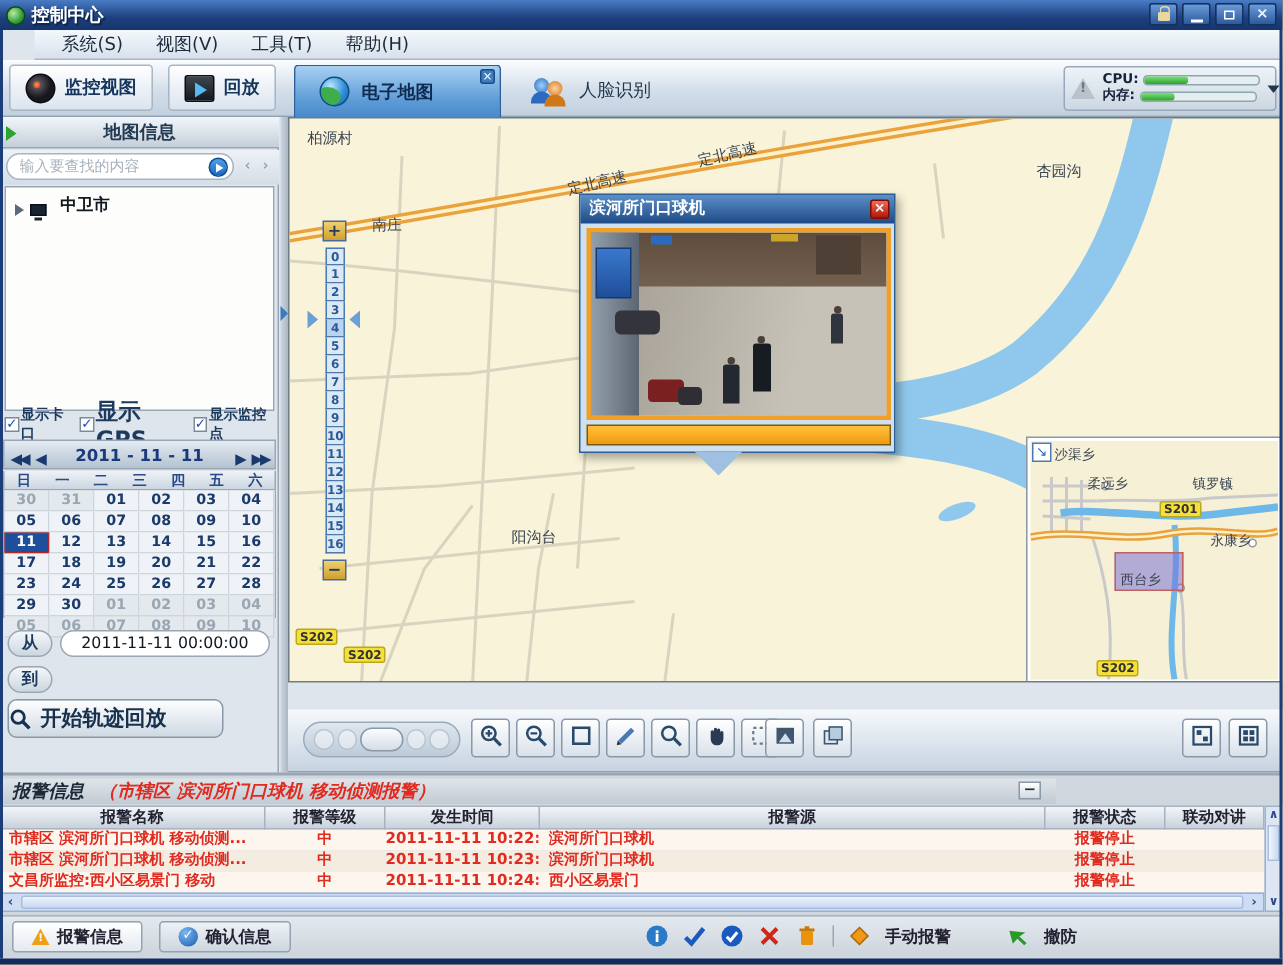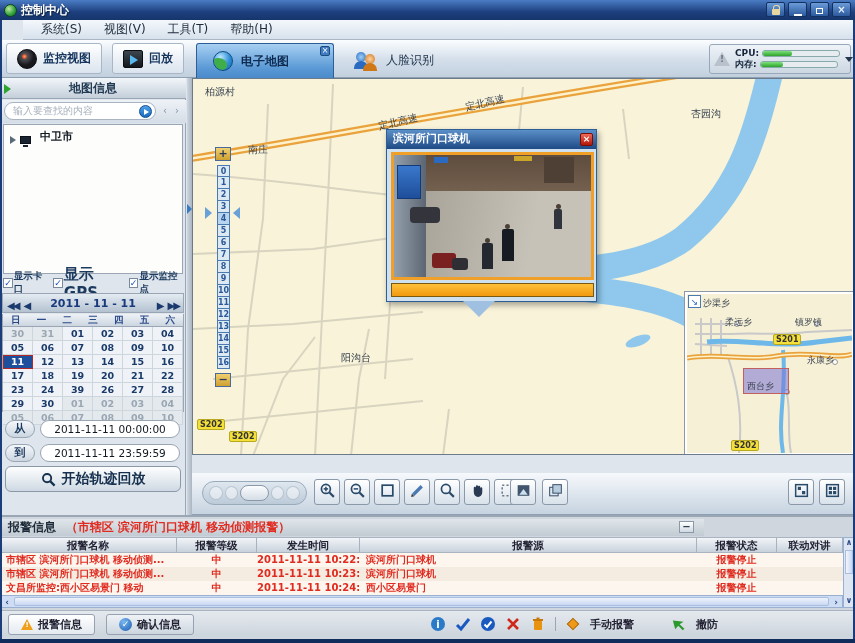--- a/index.html
+++ b/index.html
@@ -70,21 +70,21 @@
   #calnav .arr{font-size:10px;color:#1a3a6e;font-weight:bold;letter-spacing:-2px;}
   #calnav .ttl{font-size:11px;font-weight:bold;color:#1a3a7e;}
   #caldays{left:2px;top:236px;width:182px;height:13px;display:flex;background:linear-gradient(#eef2f6,#ccd6e0);border:1px solid #9aa6b4;border-top:none;}
   #caldays span{width:26px;text-align:center;font-size:9.5px;font-weight:bold;color:#2a4a8a;}
   #calgrid{left:2px;top:249px;width:182px;height:85px;border:1px solid #9aa6b4;border-top:none;background:#e8edf2;display:grid;grid-template-columns:repeat(6,1fr);}
   .cal-cell{border-right:1px solid #cdd5dd;border-bottom:1px solid #cdd5dd;font-size:9.5px;font-weight:bold;color:#1a3a6a;text-align:center;line-height:13px;background:#eff3f7;}
   .cal-cell.m{color:#9aa6b2;background:#e4e9ee;}
   .cal-cell.s{background:#1e4f9c;color:#fff;outline:1px solid #b02828;outline-offset:-1px;}
   .pill-lab{width:30px;height:18px;border:1px solid #9aa6b4;border-radius:9px;background:linear-gradient(#f4f7fa,#ccd6e0);font-size:11px;font-weight:bold;color:#1c3a5e;text-align:center;line-height:16px;}
   .dtinput{width:140px;height:18px;border:1px solid #9aa6b4;border-radius:9px;background:#fff;font-size:10.5px;font-weight:normal;color:#101820;text-align:center;line-height:16px;}
-  #playbtn{left:5px;top:388px;width:176px;height:26px;border:1px solid #8a98a8;border-radius:6px;background:linear-gradient(#fdfefe,#cfd9e3);display:flex;align-items:center;justify-content:center;gap:6px;}
+  #playbtn{left:5px;top:388px;width:144px;height:26px;border:1px solid #8a98a8;border-radius:6px;background:linear-gradient(#fdfefe,#cfd9e3);display:flex;align-items:center;justify-content:flex-start;gap:6px;}
   #playbtn .lab{font-size:14px;font-weight:bold;color:#16304e;}
   
   #splitter{left:187px;top:78px;width:5px;height:437px;background:linear-gradient(90deg,#cfd7e0,#aab6c2);}
   #splitter .h{position:absolute;left:0;top:126px;width:0;height:0;border-left:5px solid #3a7ac0;border-top:5px solid transparent;border-bottom:5px solid transparent;}
   
   #maparea{left:192px;top:78px;width:663px;height:377px;background:#f8f3d9;border:1px solid #6b7b8c;overflow:hidden;}
   .maplab{position:absolute;font-size:10px;color:#3a4450;white-space:nowrap;}
   .badge{position:absolute;background:#f5e03a;border:1px solid #b8a820;border-radius:2px;font-size:8px;font-weight:bold;color:#333;padding:0 2px;line-height:9px;}
   #scalebar{position:absolute;left:563px;top:369px;width:92px;height:3px;background:#111;}
   #scalelab{position:absolute;font-size:10px;font-weight:bold;color:#d02020;}
@@ -121,21 +121,21 @@
   #statusbar{left:192px;top:455px;width:663px;height:18px;background:linear-gradient(#eef2f6,#cfd9e2);border-bottom:1px solid #9aa6b4;display:flex;align-items:center;font-size:10.5px;color:#1a2a3c;font-weight:bold;}
   
   #maptools{left:192px;top:473px;width:663px;height:42px;background:linear-gradient(#f6f9fc,#c6d3e0);border-bottom:1px solid #8fa0b2;}
   #slider{position:absolute;left:10px;top:8px;width:105px;height:24px;border-radius:12px;background:linear-gradient(#dfe7ef,#bccad8);border:1px solid #9ab;display:flex;align-items:center;padding:0 6px;gap:2px;}
   #slider .dot{width:14px;height:14px;border-radius:50%;background:rgba(255,255,255,.45);border:1px solid rgba(140,160,180,.5);}
   #slider .thumb{width:30px;height:16px;border-radius:8px;background:linear-gradient(#fcfdfe,#d4dde6);border:1px solid #8a98a8;}
   .mtbtn{position:absolute;top:6px;width:26px;height:26px;border:1px solid #8a98a8;border-radius:3px;background:linear-gradient(#ffffff,#d8e1ea);display:flex;align-items:center;justify-content:center;}
   .mtbtn svg{width:17px;height:17px;}
   
   #alarmpanel{left:0;top:515px;width:855px;height:124px;background:#cfd6dd;border-top:2px solid #9aa6b4;}
-  #alarmhead{position:absolute;left:0;top:2px;width:704px;height:17px;background:linear-gradient(#dfe5ea,#c2cbd3);font-size:12px;line-height:16px;padding-left:8px;}
+  #alarmhead{position:absolute;left:0;top:2px;width:704px;height:17px;background:linear-gradient(#dfe5ea,#c2cbd3);font-size:12px;line-height:16px;padding-left:8px;font-style:italic;}
   #alarmhead .t1{font-weight:bold;color:#1c2a38;}
   #alarmhead .t2{font-weight:bold;color:#e02b20;margin-left:6px;}
   #collapsebtn{position:absolute;right:10px;top:2px;width:15px;height:12px;background:linear-gradient(#fff,#d0d9e2);border:1px solid #8a98a8;font-size:10px;line-height:9px;text-align:center;color:#234;font-weight:bold;}
   #thead{position:absolute;left:0;top:20px;width:843px;height:16px;background:linear-gradient(#f2f5f8,#c8d2dc);border-top:1px solid #aab4c0;border-bottom:1px solid #aab4c0;display:flex;}
   .thcell{height:16px;font-size:10.5px;font-weight:bold;color:#223;text-align:center;line-height:15px;border-right:1px solid #a8b2be;overflow:hidden;white-space:nowrap;}
   #tbody{position:absolute;left:0;top:36px;width:843px;height:42px;overflow:hidden;}
   .trow{display:flex;height:14px;}
   .trow:nth-child(odd){background:#fdf6ee;}
   .trow:nth-child(even){background:#f5ece1;}
   .tdcell{font-size:10px;font-weight:bold;color:#e02b20;line-height:14px;overflow:hidden;white-space:nowrap;border-right:1px solid transparent;}
@@ -292,21 +292,21 @@
         <span class="cal-cell">15</span>
         <span class="cal-cell">16</span>
         <span class="cal-cell">17</span>
         <span class="cal-cell">18</span>
         <span class="cal-cell">19</span>
         <span class="cal-cell">20</span>
         <span class="cal-cell">21</span>
         <span class="cal-cell">22</span>
         <span class="cal-cell">23</span>
         <span class="cal-cell">24</span>
-        <span class="cal-cell">39</span>
+        <span class="cal-cell">25</span>
         <span class="cal-cell">26</span>
         <span class="cal-cell">27</span>
         <span class="cal-cell">28</span>
         <span class="cal-cell">29</span>
         <span class="cal-cell">30</span>
         <span class="cal-cell m">01</span>
         <span class="cal-cell m">02</span>
         <span class="cal-cell m">03</span>
         <span class="cal-cell m">04</span>
         <span class="cal-cell m">05</span>
@@ -315,21 +315,20 @@
         <span class="cal-cell m">08</span>
         <span class="cal-cell m">09</span>
         <span class="cal-cell m">10</span>
       </div>
     <div class="abs" style="left:5px;top:342px;display:flex;gap:5px;align-items:center;">
       <span class="pill-lab">从</span>
       <span class="dtinput">2011-11-11 00:00:00</span>
     </div>
     <div class="abs" style="left:5px;top:366px;display:flex;gap:5px;align-items:center;">
       <span class="pill-lab">到</span>
-      <span class="dtinput">2011-11-11 23:59:59</span>
     </div>
     <div id="playbtn" class="abs">
       <svg width="15" height="15" viewBox="0 0 16 16">
           <circle cx="6.5" cy="6.5" r="4.4" fill="none" stroke="#16304e" stroke-width="2"></circle>
           <line x1="10" y1="10" x2="14.5" y2="14.5" stroke="#16304e" stroke-width="2.4"></line>
         </svg>
       <span class="lab">开始轨迹回放</span>
     </div>
   </div>
 

